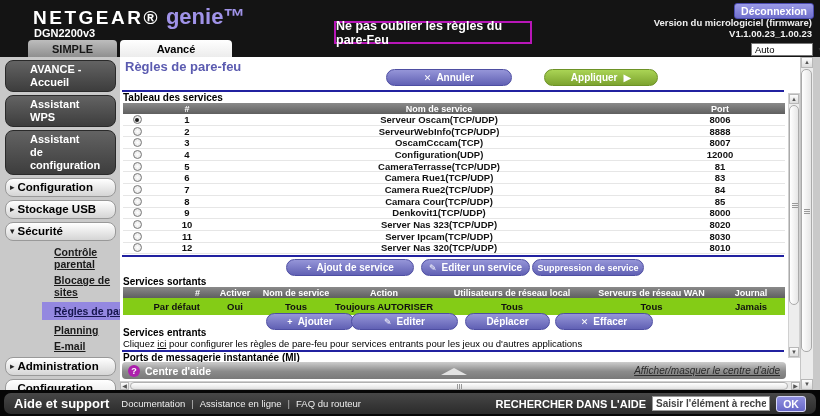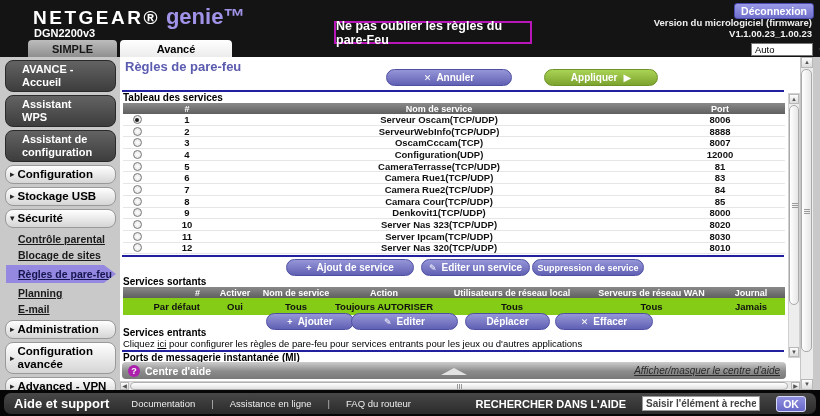--- a/index.html
+++ b/index.html
@@ -22,26 +22,26 @@
   .lang{position:absolute;right:7px;top:43px;width:62px;height:13px;background:#fff;border:1px solid #777;
         display:flex;align-items:center;justify-content:space-between;padding:0 3px;font-size:9.5px;color:#000;cursor:pointer;gap:44px;}
   .lang .dd{font-size:8px;color:#333;}
   .tab{position:absolute;height:17px;border-radius:4px 4px 0 0;display:flex;align-items:center;
        justify-content:center;font-size:11px;font-weight:bold;cursor:pointer;}
   .tab-simple{left:28px;top:40px;width:89px;background:linear-gradient(#bdbdbd,#8f8f8f);color:#161616;}
   .tab-adv{left:120px;top:40px;width:112px;background:linear-gradient(#ffffff,#ececec);color:#000;}
   
   .sidebar{position:absolute;left:0;top:57px;width:120px;height:333px;background:#c9c9c9;padding-top:3px;}
   .sb-dark{margin:0 4px 3px 5px;background:linear-gradient(#636363,#3d3d3d);border:1px solid #2a2a2a;
-           border-radius:8px;color:#fff;font-size:11px;font-weight:bold;padding:2px 16px;line-height:13px;cursor:pointer;}
+           border-radius:8px;color:#fff;font-size:11px;font-weight:bold;padding:2px 24px;line-height:13px;cursor:pointer;}
   .sb-light{margin:0 4px 3px 5px;background:linear-gradient(#ffffff,#d5d5d5);border:1px solid #999;
             border-radius:8px;color:#000;font-size:11.5px;font-weight:bold;padding:2px 5px 2px 4px;
             line-height:13px;cursor:pointer;display:flex;align-items:center;gap:3px;}
   .sb-light .xarr{font-size:9px;color:#222;flex:0 0 auto;}
-  .sublist{margin:5px 0 5px 0;}
+  .sublist{margin:5px 0 5px 0;padding-left:36px;}
   .sublink{display:block;margin:4px 0 4px 18px;font-size:10.5px;font-weight:bold;color:#1a1a1a;
            text-decoration:underline;cursor:pointer;}
   .sublink.selected{background:#9488e0;clip-path:polygon(0 0,89% 0,100% 50%,89% 100%,0 100%);
                     margin-left:6px;width:110px;padding:3px 0 3px 12px;color:#15154d;}
   
   .content{position:absolute;left:120px;top:57px;width:680px;height:333px;background:#fff;overflow:hidden;}
   .page-title{position:absolute;left:5px;top:2px;color:#5b5bb0;font-size:13px;font-weight:bold;}
   .pbtn{position:absolute;height:17px;border-radius:9px;background:linear-gradient(#9595d8,#6161b4);
         border:1px solid #4e4ea2;color:#fff;font-weight:bold;font-size:10px;display:flex;align-items:center;
         justify-content:center;gap:5px;cursor:pointer;white-space:nowrap;}
@@ -120,21 +120,21 @@
   .hscroll .left{position:absolute;left:0;top:0;bottom:0;width:9px;line-height:7px;}
   .hscroll .right{position:absolute;right:0;top:0;bottom:0;width:9px;line-height:7px;}
   .hscroll .thumb{position:absolute;left:10px;right:12px;top:0;bottom:0;background:linear-gradient(#fff,#e2e2e2);
                   border:1px solid #b0b0b0;border-radius:4px;cursor:pointer;}
   .hscroll .hgrip{position:absolute;left:50%;top:1px;width:5px;height:5px;margin-left:-2px;
                   background:repeating-linear-gradient(to right,#999 0,#999 1px,transparent 1px,transparent 2px);}
   
   .footer{position:absolute;top:390px;left:0;width:820px;height:26px;background:#060606;}
   .footer-bar{position:absolute;left:4px;top:3px;width:812px;height:21px;border-radius:7px;
               background:linear-gradient(#474747,#2b2b2b);display:flex;align-items:center;
-              padding:0 10px;gap:16px;color:#fff;}
+              padding:0 10px;gap:6px;color:#fff;}
   .f-title{font-size:13px;font-weight:bold;margin-right:6px;white-space:nowrap;}
   .f-link{font-size:9.5px;color:#eee;cursor:pointer;white-space:nowrap;}
   .f-sep{font-size:9.5px;color:#bbb;}
   .f-search-label{margin-left:auto;font-size:11px;font-weight:bold;white-space:nowrap;}
   .f-input{width:118px;height:15px;border:1px solid #999;font-size:10px;font-weight:bold;color:#444;
            padding:0 3px;font-family:"Liberation Sans",sans-serif;}
   .f-ok{width:30px;height:16px;background:linear-gradient(#9090e0,#6868c8);border:1px solid #d8d8f8;
         border-radius:3px;color:#fff;font-size:10.5px;font-weight:bold;display:flex;align-items:center;
         justify-content:center;cursor:pointer;}
 </style>

